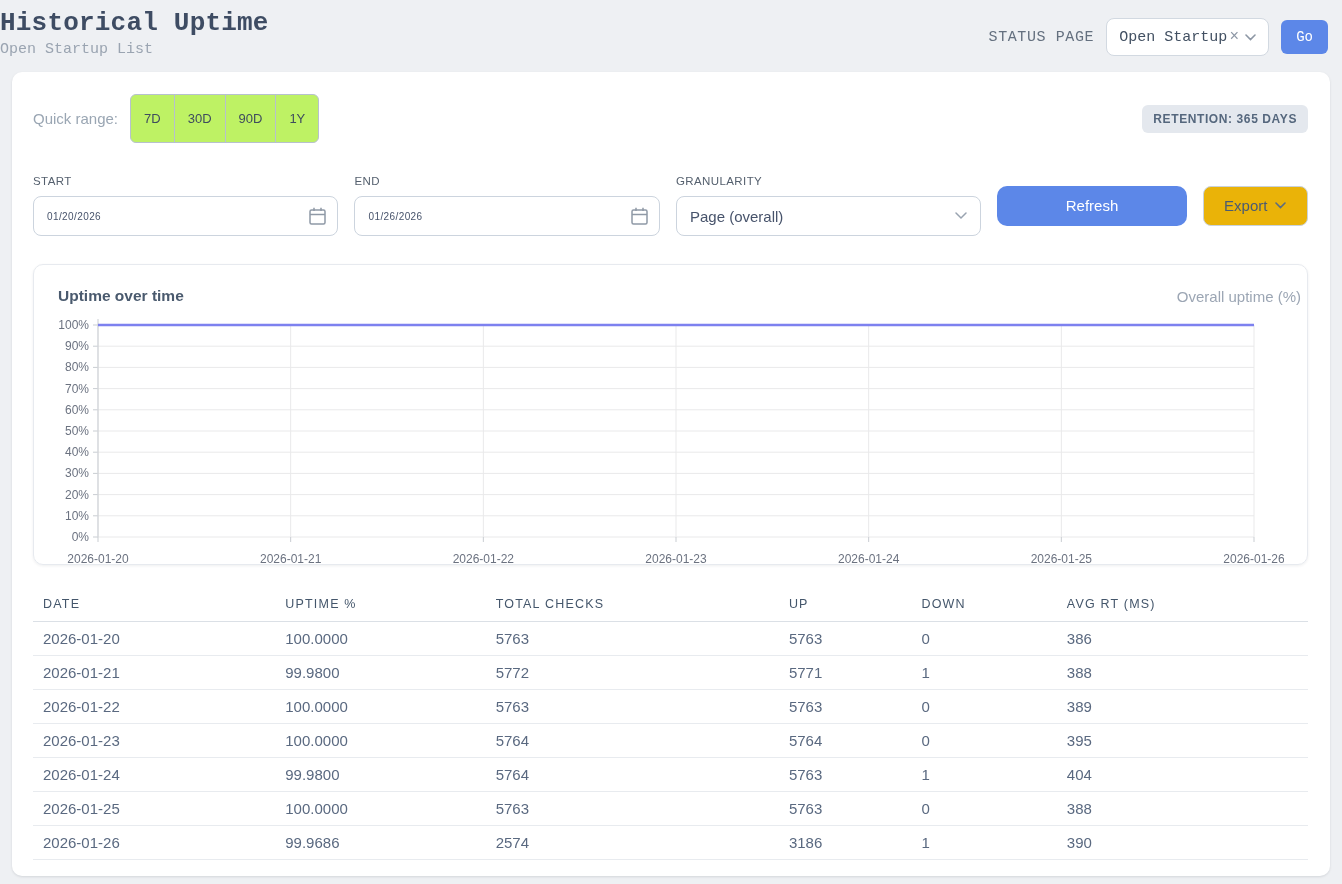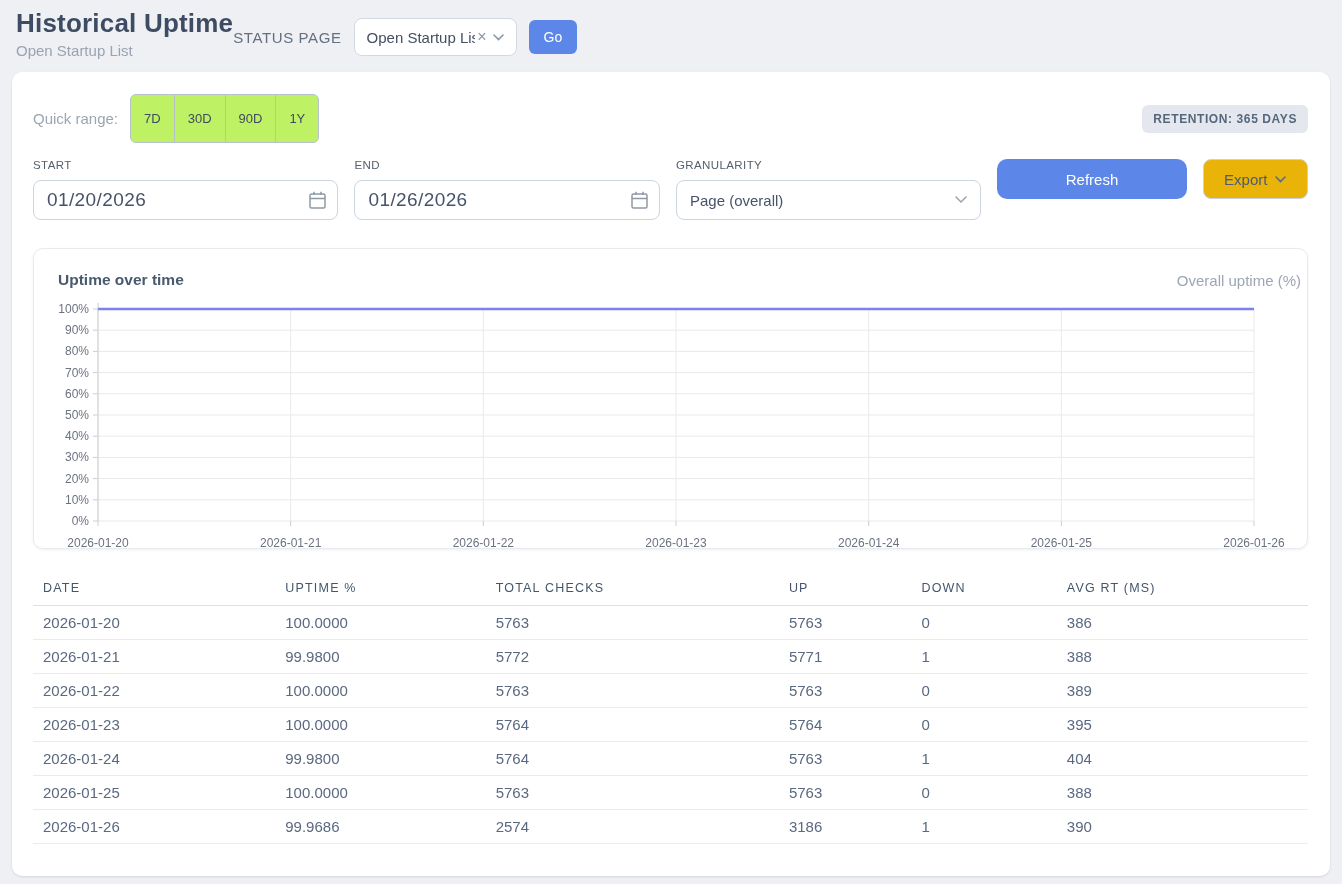--- a/index.html
+++ b/index.html
@@ -5,22 +5,22 @@
   * { margin:0; padding:0; box-sizing:border-box; }
   html,body { width:1342px; height:884px; }
   body {
     font-family:"Liberation Sans","DejaVu Sans",sans-serif;
     background:#eef0f3;
     color:#3e4c63;
     overflow:hidden;
   }
   
   .topbar {
-    display:flex; align-items:flex-start;
-    padding:8px 14px 0 16px; height:70px;
+    display:flex; justify-content:space-between; align-items:flex-start;
+    padding:8px 14px 0 0; height:70px;font-family:Liberation Mono, monospace;
   }
   .page-title { font-size:26px; font-weight:700; color:#3e4c63; letter-spacing:.2px; }
   .page-subtitle { font-size:15px; color:#9aa4b1; margin-top:3px; }
   .topbar-right { display:flex; align-items:center; gap:12px; margin-top:10px; }
   .status-label { font-size:15px; color:#64707f; letter-spacing:.6px; font-weight:500; }
   .select-box {
     display:flex; align-items:center; gap:6px;
     background:#fff; border:1px solid #d2d9e1; border-radius:8px;
     height:38px; padding:0 12px; font-size:15px; color:#425062; cursor:pointer;
   }
@@ -46,28 +46,28 @@
     margin-left:-1px; position:relative;
   }
   .seg-group button:first-child { border-radius:6px 0 0 6px; margin-left:0; }
   .seg-group button:last-child { border-radius:0 6px 6px 0; }
   .badge {
     margin-left:auto; background:#e4e8ee; color:#55677d;
     font-size:12px; font-weight:700; letter-spacing:.6px;
     padding:7px 11px; border-radius:6px;
   }
   
-  .fields-row { display:flex; align-items:flex-start; gap:16px; margin-top:16px; }
+  .fields-row { display:flex; align-items:center; gap:16px; margin-top:32px; }
   .field { display:flex; flex-direction:column; }
   .field-label { font-size:11.5px; color:#55606e; letter-spacing:.4px; margin-bottom:9px; font-weight:500; }
   .w307 { width:307px; }
   .input-wrap { position:relative; }
   .text-input {
     width:100%; height:40px; border:1px solid #ccd4de; border-radius:8px;
-    font-size:19px; color:#47536b; padding:0 36px 0 13px; letter-spacing:.4px;
+    font-size:10px; color:#47536b; padding:0 36px 0 13px; letter-spacing:.4px;
     font-family:inherit; background:#fff;
   }
   .input-icon { position:absolute; right:12px; top:11px; pointer-events:none; }
   .select-input {
     display:flex; align-items:center; justify-content:space-between;
     width:100%; height:40px; border:1px solid #ccd4de; border-radius:8px;
     font-size:15px; color:#47536b; padding:0 13px; background:#fff; cursor:pointer;
   }
   .btn-refresh {
     background:#5c87e8; color:#fff; border:none; border-radius:10px;

